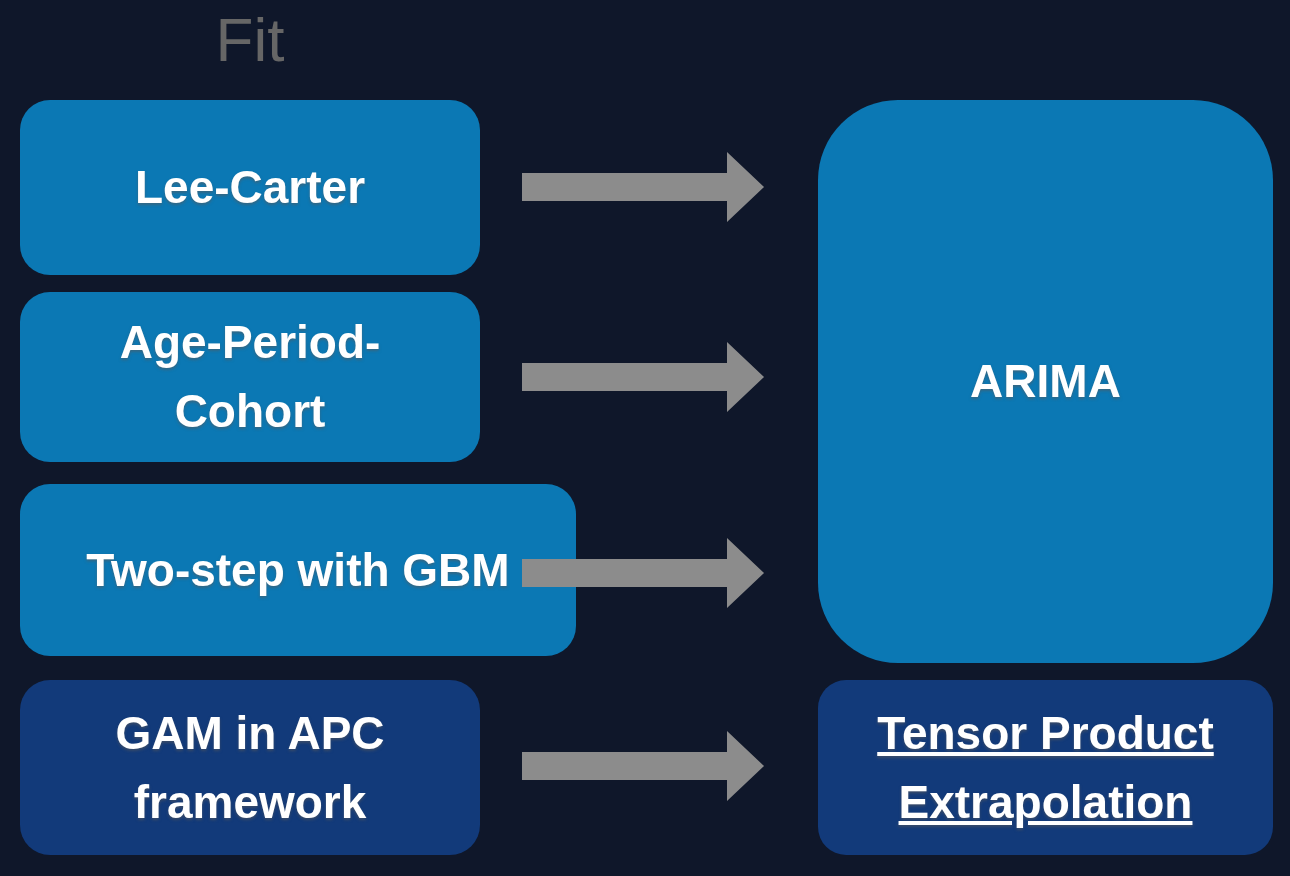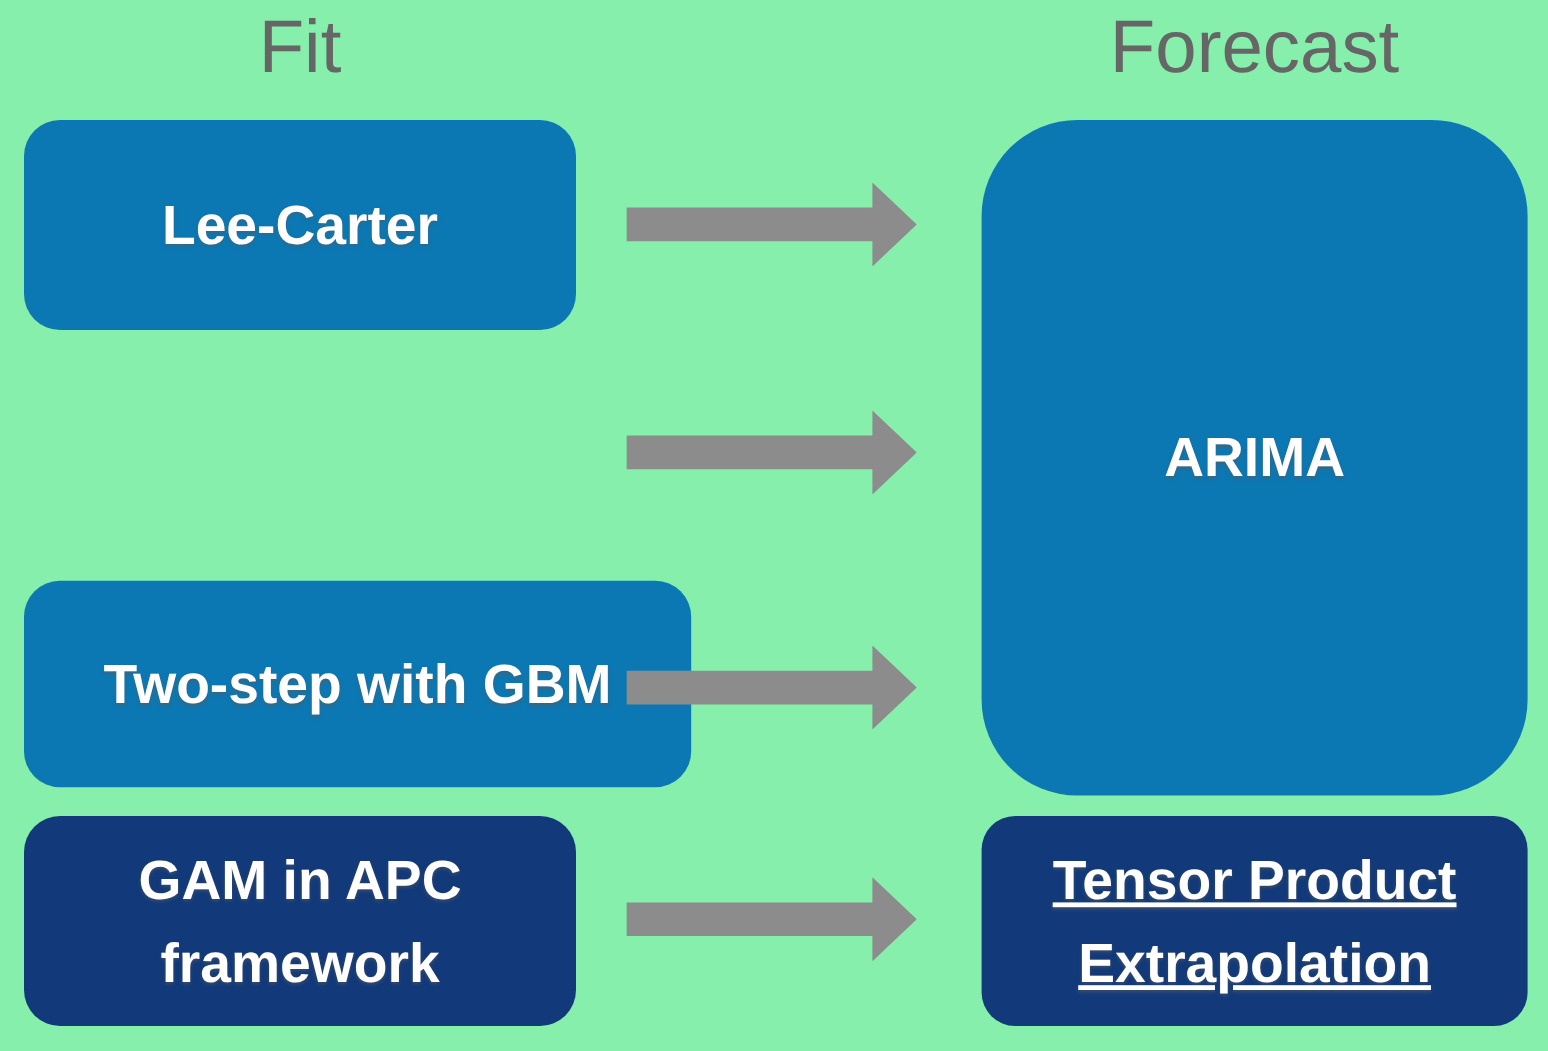--- a/index.html
+++ b/index.html
@@ -14,21 +14,21 @@
   body {
     font-family: "Liberation Sans", sans-serif;
     width: 1290px;
     height: 876px;
     overflow: hidden;
   }
   .canvas {
     position: relative;
     width: 1290px;
     height: 876px;
-    background: #86efac;
+    background: #0f172a;
   }
   .col-header {
     position: absolute;
     top: 4px;
     height: 72px;
     line-height: 72px;
     text-align: center;
     font-size: 62px;
     font-weight: 400;
     color: var(--heading-gray, #666666);
@@ -76,26 +76,28 @@
   .arrow svg { display: block; width: 100%; height: 100%; }
   .arrow polygon { fill: var(--arrow-gray, #8c8c8c); }
 </style>
 </head>
 <body>
 
 <div class="canvas">
 
   <div class="col-header" id="header-fit">Fit</div>
 
-  <div class="col-header" id="header-forecast">Forecast</div>
 
   <div class="node fill-medium" id="box-lee-carter">
     <span>Lee-Carter</span>
   </div>
 
+  <div class="node fill-medium" id="box-apc">
+    <span>Age-Period-Cohort</span>
+  </div>
 
   <div class="node fill-medium" id="box-two-step">
     <span>Two-step with GBM</span>
   </div>
 
   <div class="node fill-medium" id="box-arima">
     <span>ARIMA</span>
   </div>
 
   <div class="node fill-dark" id="box-gam">

